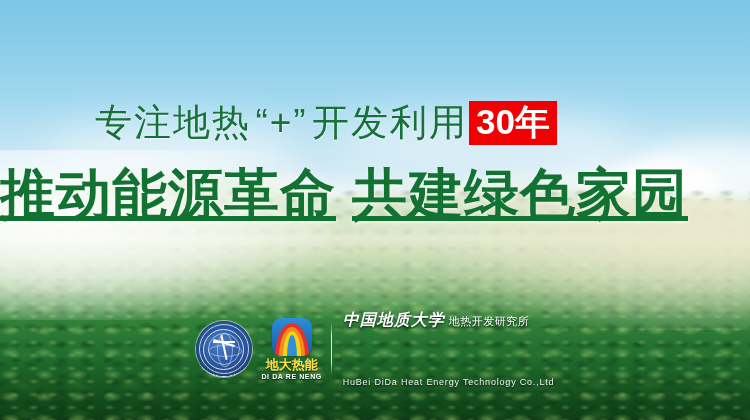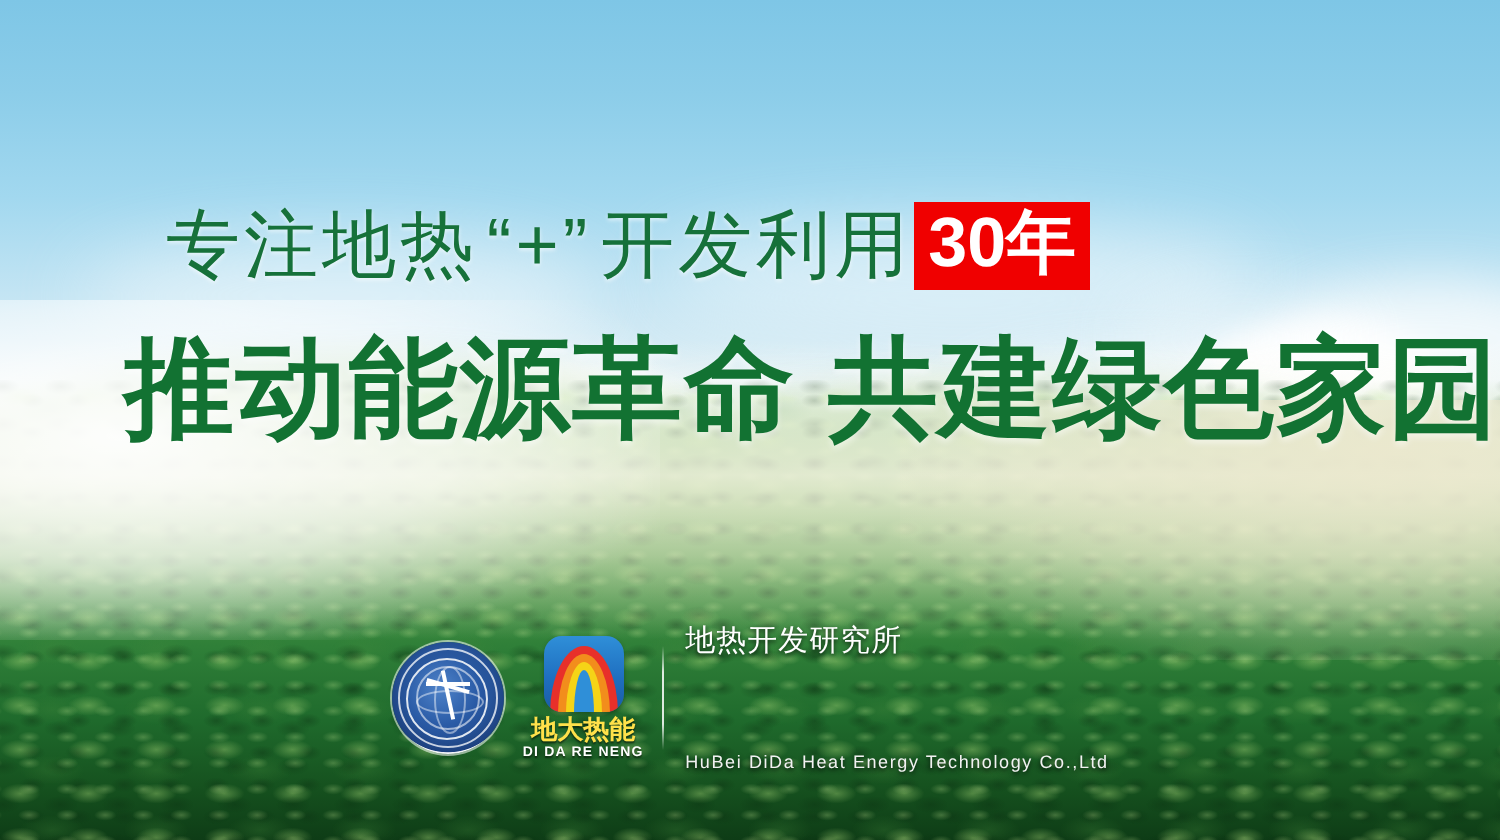--- a/index.html
+++ b/index.html
@@ -99,21 +99,21 @@
   .ridge{
     position:absolute;left:0;width:100%;border-radius:50% 50% 0 0 / 100% 100% 0 0;
   }
 
   
   .title-block{
     position:absolute;left:0;top:0;width:750px;height:420px;
     pointer-events:none;
   }
   .line1{
-    position:absolute;top:101px;left:0;width:628px;
+    position:absolute;top:101px;left:12px;width:628px;
     text-align:center;
     white-space:nowrap;
     pointer-events:auto;
   }
   .line1 .t{
     font-size:37px;
     line-height:42px;
     font-weight:500;
     color:#16713a;
     letter-spacing:2px;
@@ -127,29 +127,30 @@
     font-size:35px;
     line-height:40px;
     font-weight:bold;
     padding:1px 7px 3px 7px;
     margin-left:1px;
     vertical-align:middle;
     letter-spacing:0px;
   }
   .line2{
     position:absolute;top:163px;left:0;width:750px;
-    text-align:right;
+    text-align:left;
     white-space:nowrap;
     font-size:55px;
     line-height:62px;
     font-weight:bold;
     color:#127232;
     letter-spacing:1px;
     pointer-events:auto;
     text-shadow:0 2px 3px rgba(255,255,255,.5);
+    text-decoration:underline;
   }
   .line2 .gap{display:inline-block;width:16px;}
 
   
   .footer{
     position:absolute;left:0;top:316px;width:750px;height:66px;
     display:flex;
     align-items:center;
     justify-content:center;
   }
@@ -223,21 +224,21 @@
 
   .org{display:flex;flex-direction:column;justify-content:center;gap:1px;}
   .org .row1{
     display:flex;align-items:baseline;gap:4px;white-space:nowrap;
     color:#ffffff;text-shadow:0 1px 2px rgba(0,0,0,.75);
   }
   .org .row1 .cal{
     font-family:"Liberation Serif","DejaVu Serif",serif;
     font-size:16px;line-height:18px;font-weight:bold;font-style:italic;letter-spacing:1px;
   }
-  .org .row1 .ins{font-size:15px;line-height:18px;letter-spacing:.5px;}
+  .org .row1 .ins{font-size:11px;line-height:18px;letter-spacing:.5px;font-family:Liberation Mono, monospace;}
   .org .row2{
     font-size:18px;line-height:22px;white-space:nowrap;
     color:#ffffff;letter-spacing:1px;text-shadow:0 1px 2px rgba(0,0,0,.75);
   }
   .org .row3{
     font-size:9px;line-height:12px;white-space:nowrap;
     color:#f2f2f2;letter-spacing:.8px;text-shadow:0 1px 2px rgba(0,0,0,.8);margin-top:44px;
   }
 </style>
 </head>
@@ -310,20 +311,21 @@
         <div class="cn">地大热能</div>
         <div class="en">DI DA RE NENG</div>
       </div>
 
     </div>
 
     <div class="divider"></div>
 
     <div class="org">
       <div class="row1">
+        <span class="cal">中国地质大学</span>
         <span class="ins">地热开发研究所</span>
       </div>
       <div class="row3">HuBei DiDa Heat Energy Technology Co.,Ltd</div>
     </div>
 
   </div>
 
 </div>
 
 </body></html>

